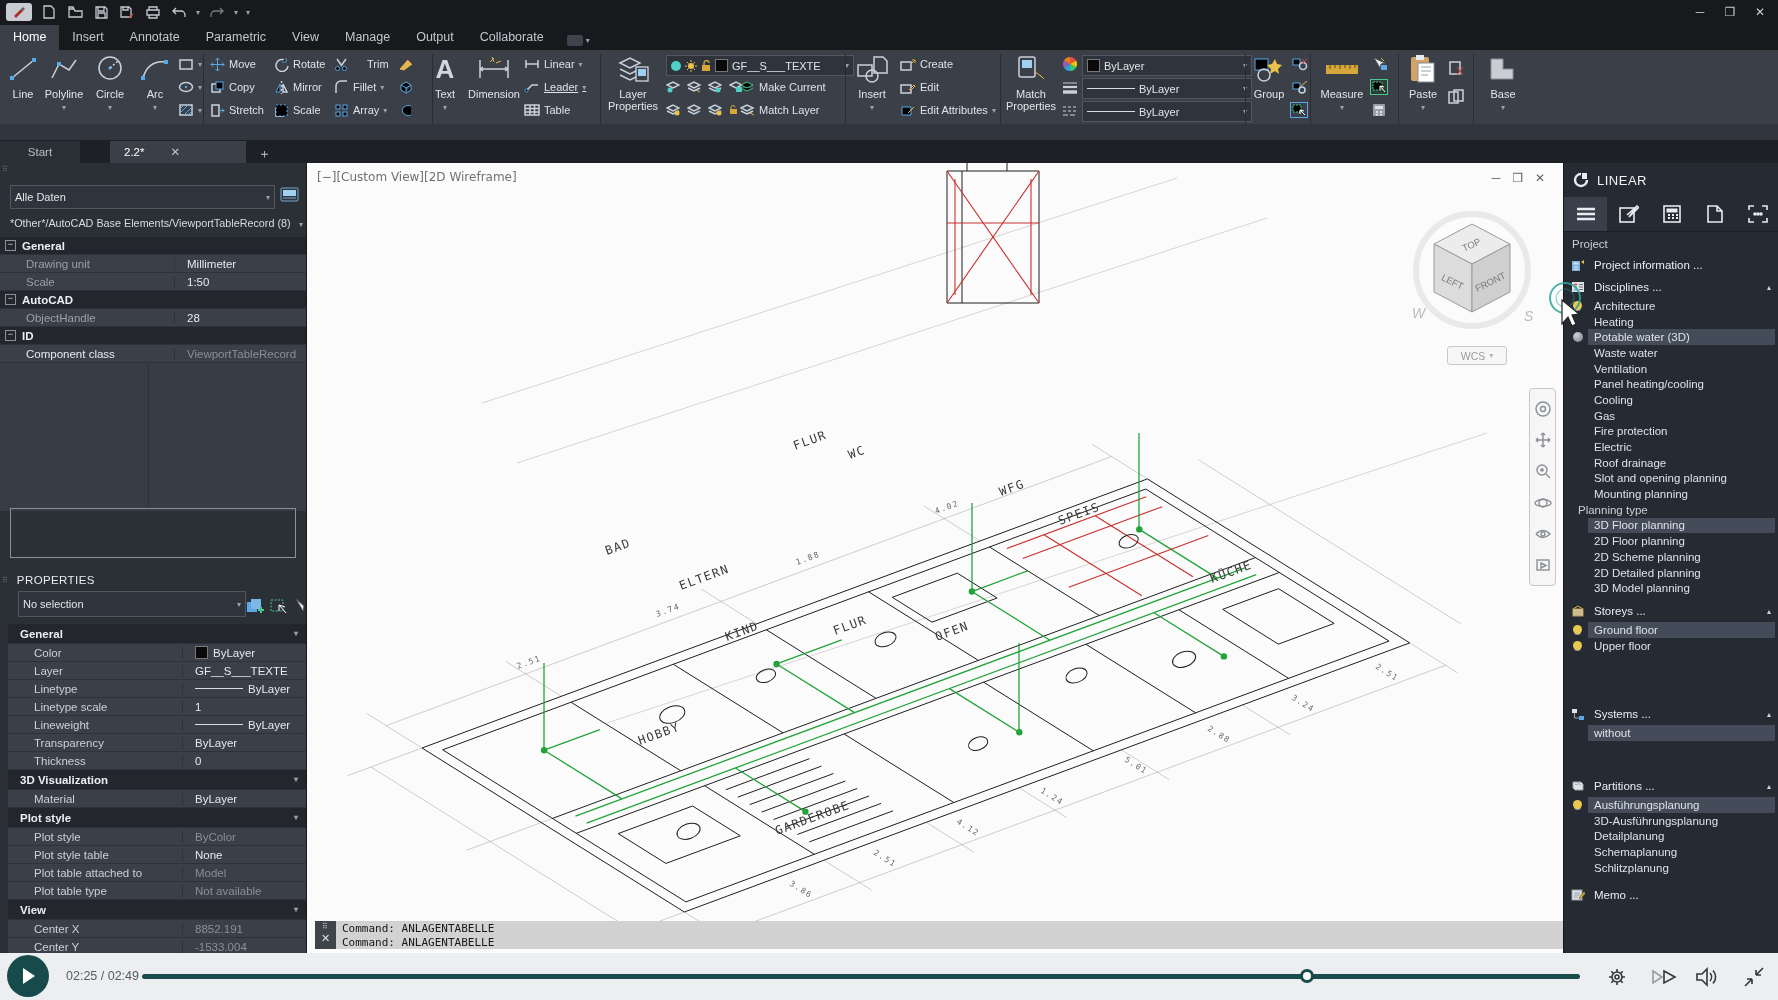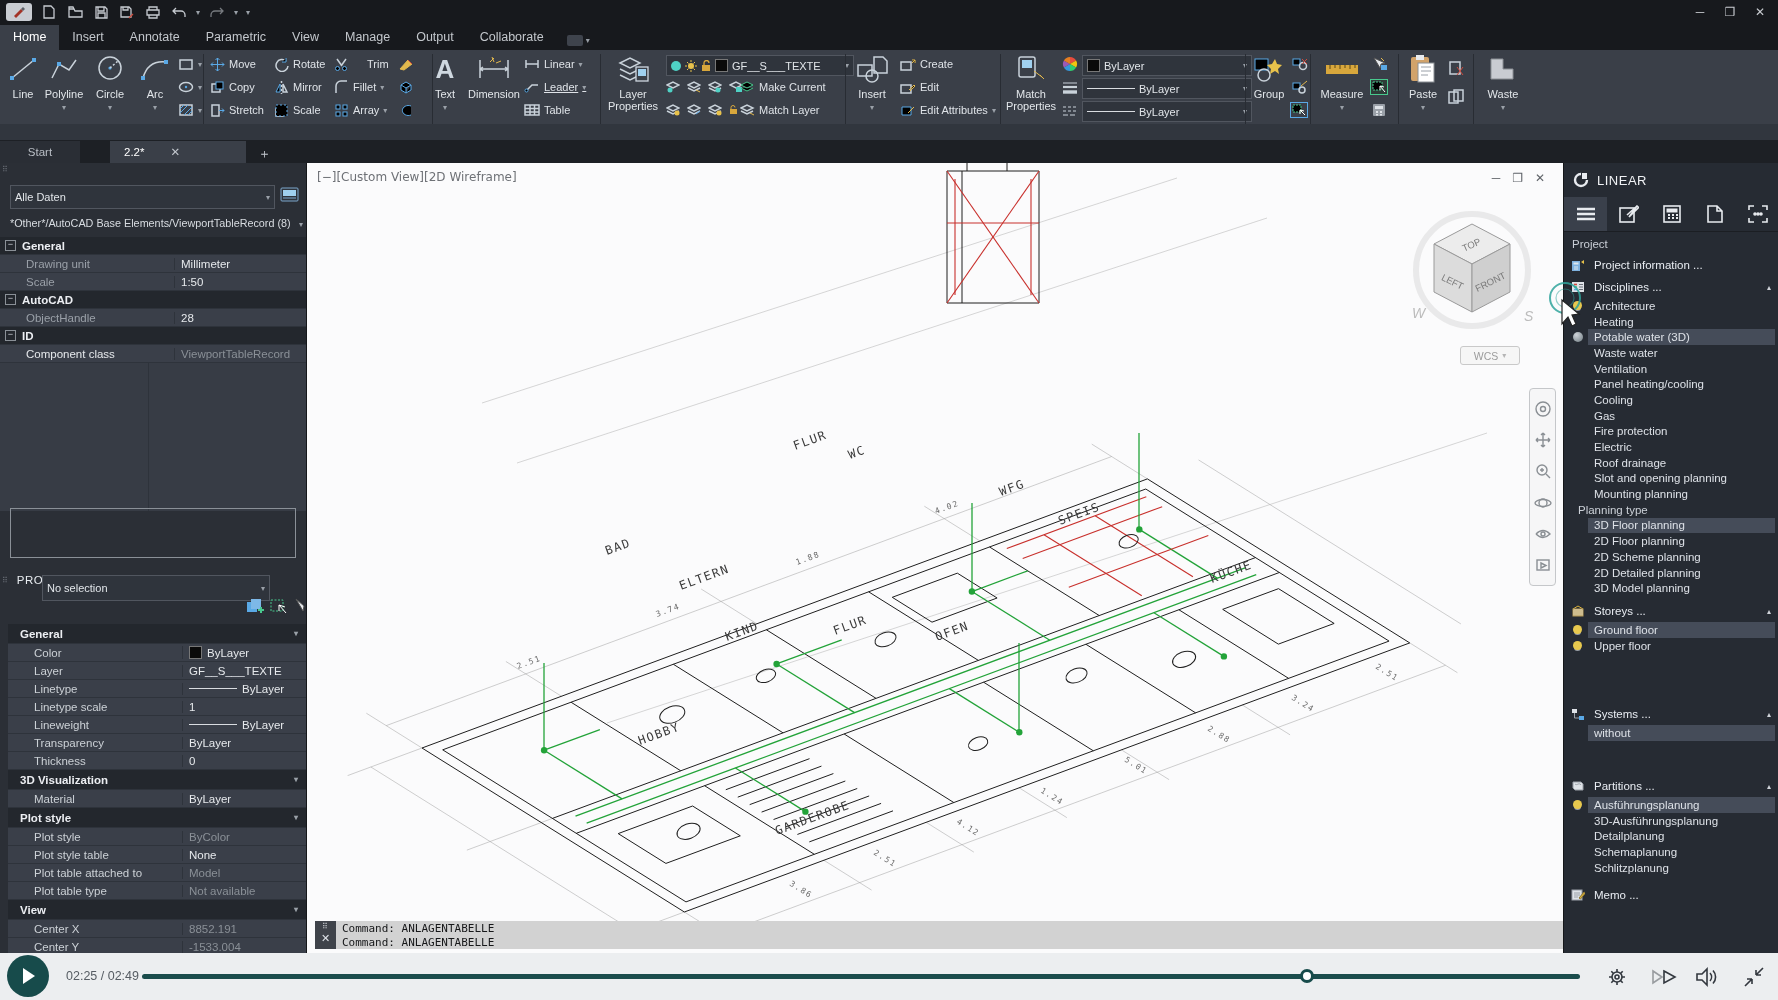--- a/index.html
+++ b/index.html
@@ -37,33 +37,33 @@
   
   #filetabs{left:0;top:140px;width:1778px;height:23px;background:#1d2025;display:flex;align-items:flex-end;}
   .ftab{height:22px;display:flex;align-items:center;padding:0 14px;color:#b9bec5;font-size:11.5px;gap:26px;}
   .ftab.start{background:#2a2e35;width:52px;}
   .ftab.active{background:#3a3f48;color:#fff;width:108px;}
   .plusbtn{color:#c3c8cf;margin-left:12px;font-size:13px;}
   
   #leftpanel{left:0;top:163px;width:306px;height:790px;background:#2b2f36;border-right:1px solid #15171a;}
   .gridrow{display:flex;height:17px;align-items:center;border-bottom:1px solid #2e333b;background:#3a3f49;font-size:11.5px;}
   .gridrow .k{width:148px;padding-left:26px;color:#9aa0a8;overflow:hidden;white-space:nowrap;}
-  .gridrow .v{flex:1;padding-left:6px;color:#e6e9ec;border-left:1px solid #2e333b;display:flex;align-items:center;gap:5px;overflow:hidden;white-space:nowrap;}
+  .gridrow .v{flex:1;padding-left:12px;color:#e6e9ec;border-left:1px solid #2e333b;display:flex;align-items:center;gap:5px;overflow:hidden;white-space:nowrap;}
   .gridrow .v.dim,.gridrow .k.bright{color:#8a9097;}
   .gridrow .k.bright{color:#e6e9ec;}
   .ghead{display:flex;height:17px;align-items:center;background:#23272d;color:#eceef2;font-weight:bold;font-size:11.5px;border-bottom:1px solid #2e333b;}
   .ghead .minus{width:9px;height:9px;border:1px solid #8a9097;margin:0 6px 0 5px;font-size:9px;line-height:7px;text-align:center;color:#cfd3d9;font-weight:normal;}
   .g2head{display:flex;height:19px;align-items:center;background:#23272d;color:#eceef2;font-weight:bold;font-size:11.5px;padding-left:12px;border-bottom:1px solid #2e333b;}
   .g2head .hcaret{margin-left:auto;margin-right:8px;}
   .grip{color:#6b7078;font-size:8px;letter-spacing:1px;}
   
   #canvas{left:307px;top:163px;width:1256px;height:790px;background:#fbfbfc;overflow:hidden;}
   #vplabel{left:10px;top:7px;color:#6e7176;font-size:12px;font-family:"DejaVu Sans",sans-serif;}
   #canwin{right:18px;top:8px;display:flex;gap:12px;color:#5f6368;font-size:12px;}
-  #wcspill{left:1140px;top:183px;width:58px;height:17px;border:1px solid #c9c9c9;border-radius:3px;color:#9b9b9b;font-size:10.5px;display:flex;align-items:center;justify-content:center;gap:4px;background:#f6f6f6;margin-left:13px;}
+  #wcspill{left:1140px;top:183px;width:58px;height:17px;border:1px solid #c9c9c9;border-radius:3px;color:#9b9b9b;font-size:10.5px;display:flex;align-items:center;justify-content:center;gap:4px;background:#f6f6f6;}
   #navbar{left:1222px;top:225px;width:25px;height:188px;background:rgba(246,246,247,.95);border:1px solid #c5c7ca;border-radius:4px;display:flex;flex-direction:column;align-items:center;justify-content:space-around;padding:4px 0;}
   #navbar svg{stroke:#8a8f94;fill:none;stroke-width:1.4;}
   
   #cmdbar{left:8px;bottom:4px;width:1248px;height:28px;display:flex;}
   #cmdgutter{width:21px;background:#3f434a;display:flex;flex-direction:column;align-items:center;color:#dfe3e8;}
   #cmdtext{flex:1;background:#d2d2d2;color:#17181a;font-family:"DejaVu Sans Mono",monospace;font-size:11px;line-height:13.5px;padding:1px 0 0 6px;}
   
   #rightpanel{left:1563px;top:163px;width:215px;height:790px;background:#262b33;border-left:1px solid #15171a;}
   #rpheader{display:flex;align-items:center;gap:8px;height:34px;padding-left:9px;color:#f0f2f5;font-size:13px;letter-spacing:.5px;}
   #rptoolbar{display:flex;height:34px;align-items:stretch;border-bottom:1px solid #1b1e23;}
@@ -646,21 +646,21 @@
         <span>Clipboard</span>
       </div>
     <div class="pdiv" style="left:1473px;"></div>
 
     <div class="bigbtn" style="left:1480px;width:46px;">
         <span class="bic">
           <svg width="32" height="28">
             <path d="M4 4 h12 v10 h10 v10 H4 z" fill="#c9ccd2" stroke="#8a8f94"></path>
           </svg>
         </span>
-        <span>Waste</span>
+        <span>Base</span>
         <span class="caret">▾</span>
       </div>
     <div class="pfoot" style="left:1474px;width:89px;">
         <span>View</span>
         <span class="caret">▾</span>
         <span class="caret" style="position:absolute;right:4px;">⌄</span>
       </div>
   </div>
   <div id="ribbonfootband"></div>
 
@@ -724,21 +724,21 @@
         </div>
     </div>
 
     <div class="abs" style="left:10px;top:345px;width:284px;height:48px;border:1px solid #8a9097;"></div>
 
     <div class="abs" style="left:0;top:405px;width:306px;height:24px;display:flex;align-items:center;gap:8px;">
         <span class="grip" style="padding-left:2px;">⠿</span>
         <span style="font-size:11.5px;color:#e8ecf0;letter-spacing:.4px;">PROPERTIES</span>
       </div>
 
-    <div class="combo" style="position:absolute;left:18px;top:412px;width:218px;height:24px;margin-left:24px;">
+    <div class="combo" style="position:absolute;left:18px;top:428px;width:218px;height:24px;">
         <span>No selection</span>
         <span class="caret cbcaret">▾</span>
       </div>
     <span class="abs" style="left:246px;top:435px;"><svg width="19" height="18">
           <rect x="1" y="4" width="10" height="10" fill="#5aa9e6"></rect>
           <rect x="5" y="1" width="10" height="10" fill="#7db8e8"></rect>
           <path d="M12 12 h6 M15 9 v6" stroke="#49c98e" stroke-width="2"></path>
         </svg></span>
     <span class="abs" style="left:270px;top:435px;"><svg width="19" height="18">
           <rect x="1" y="2" width="12" height="11" fill="none" stroke="#49c98e" stroke-dasharray="2 1.5"></rect>

